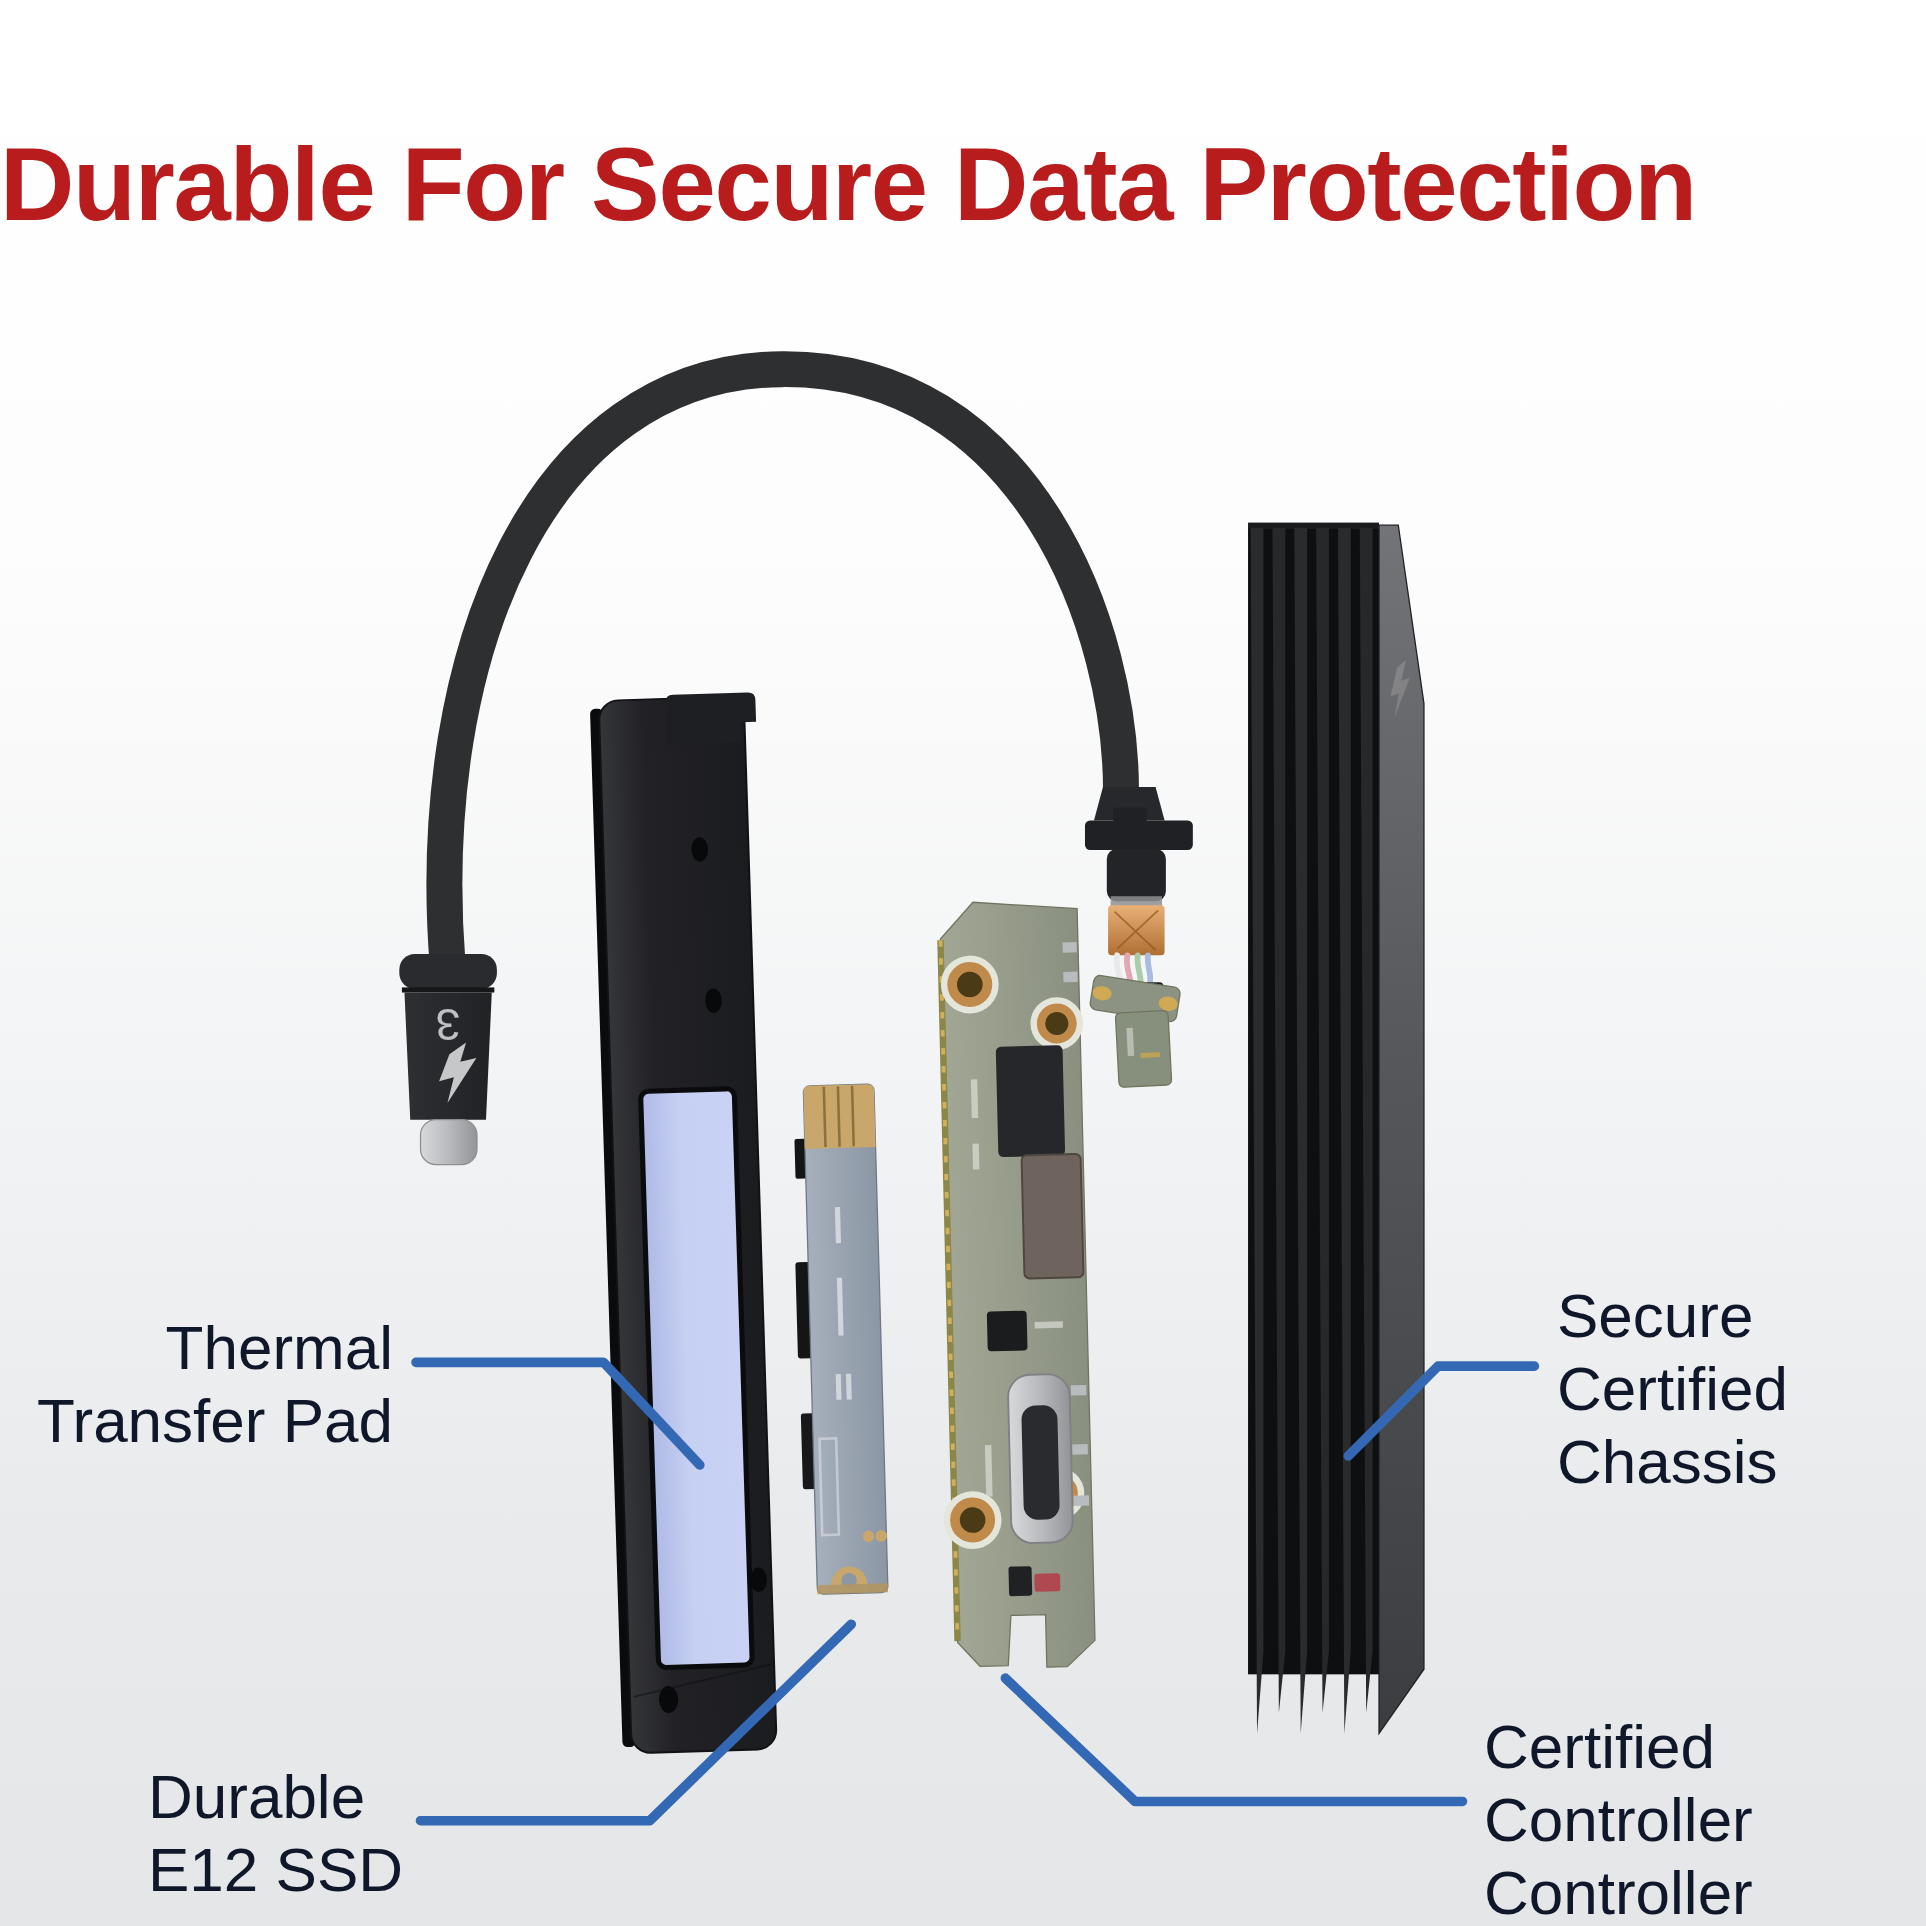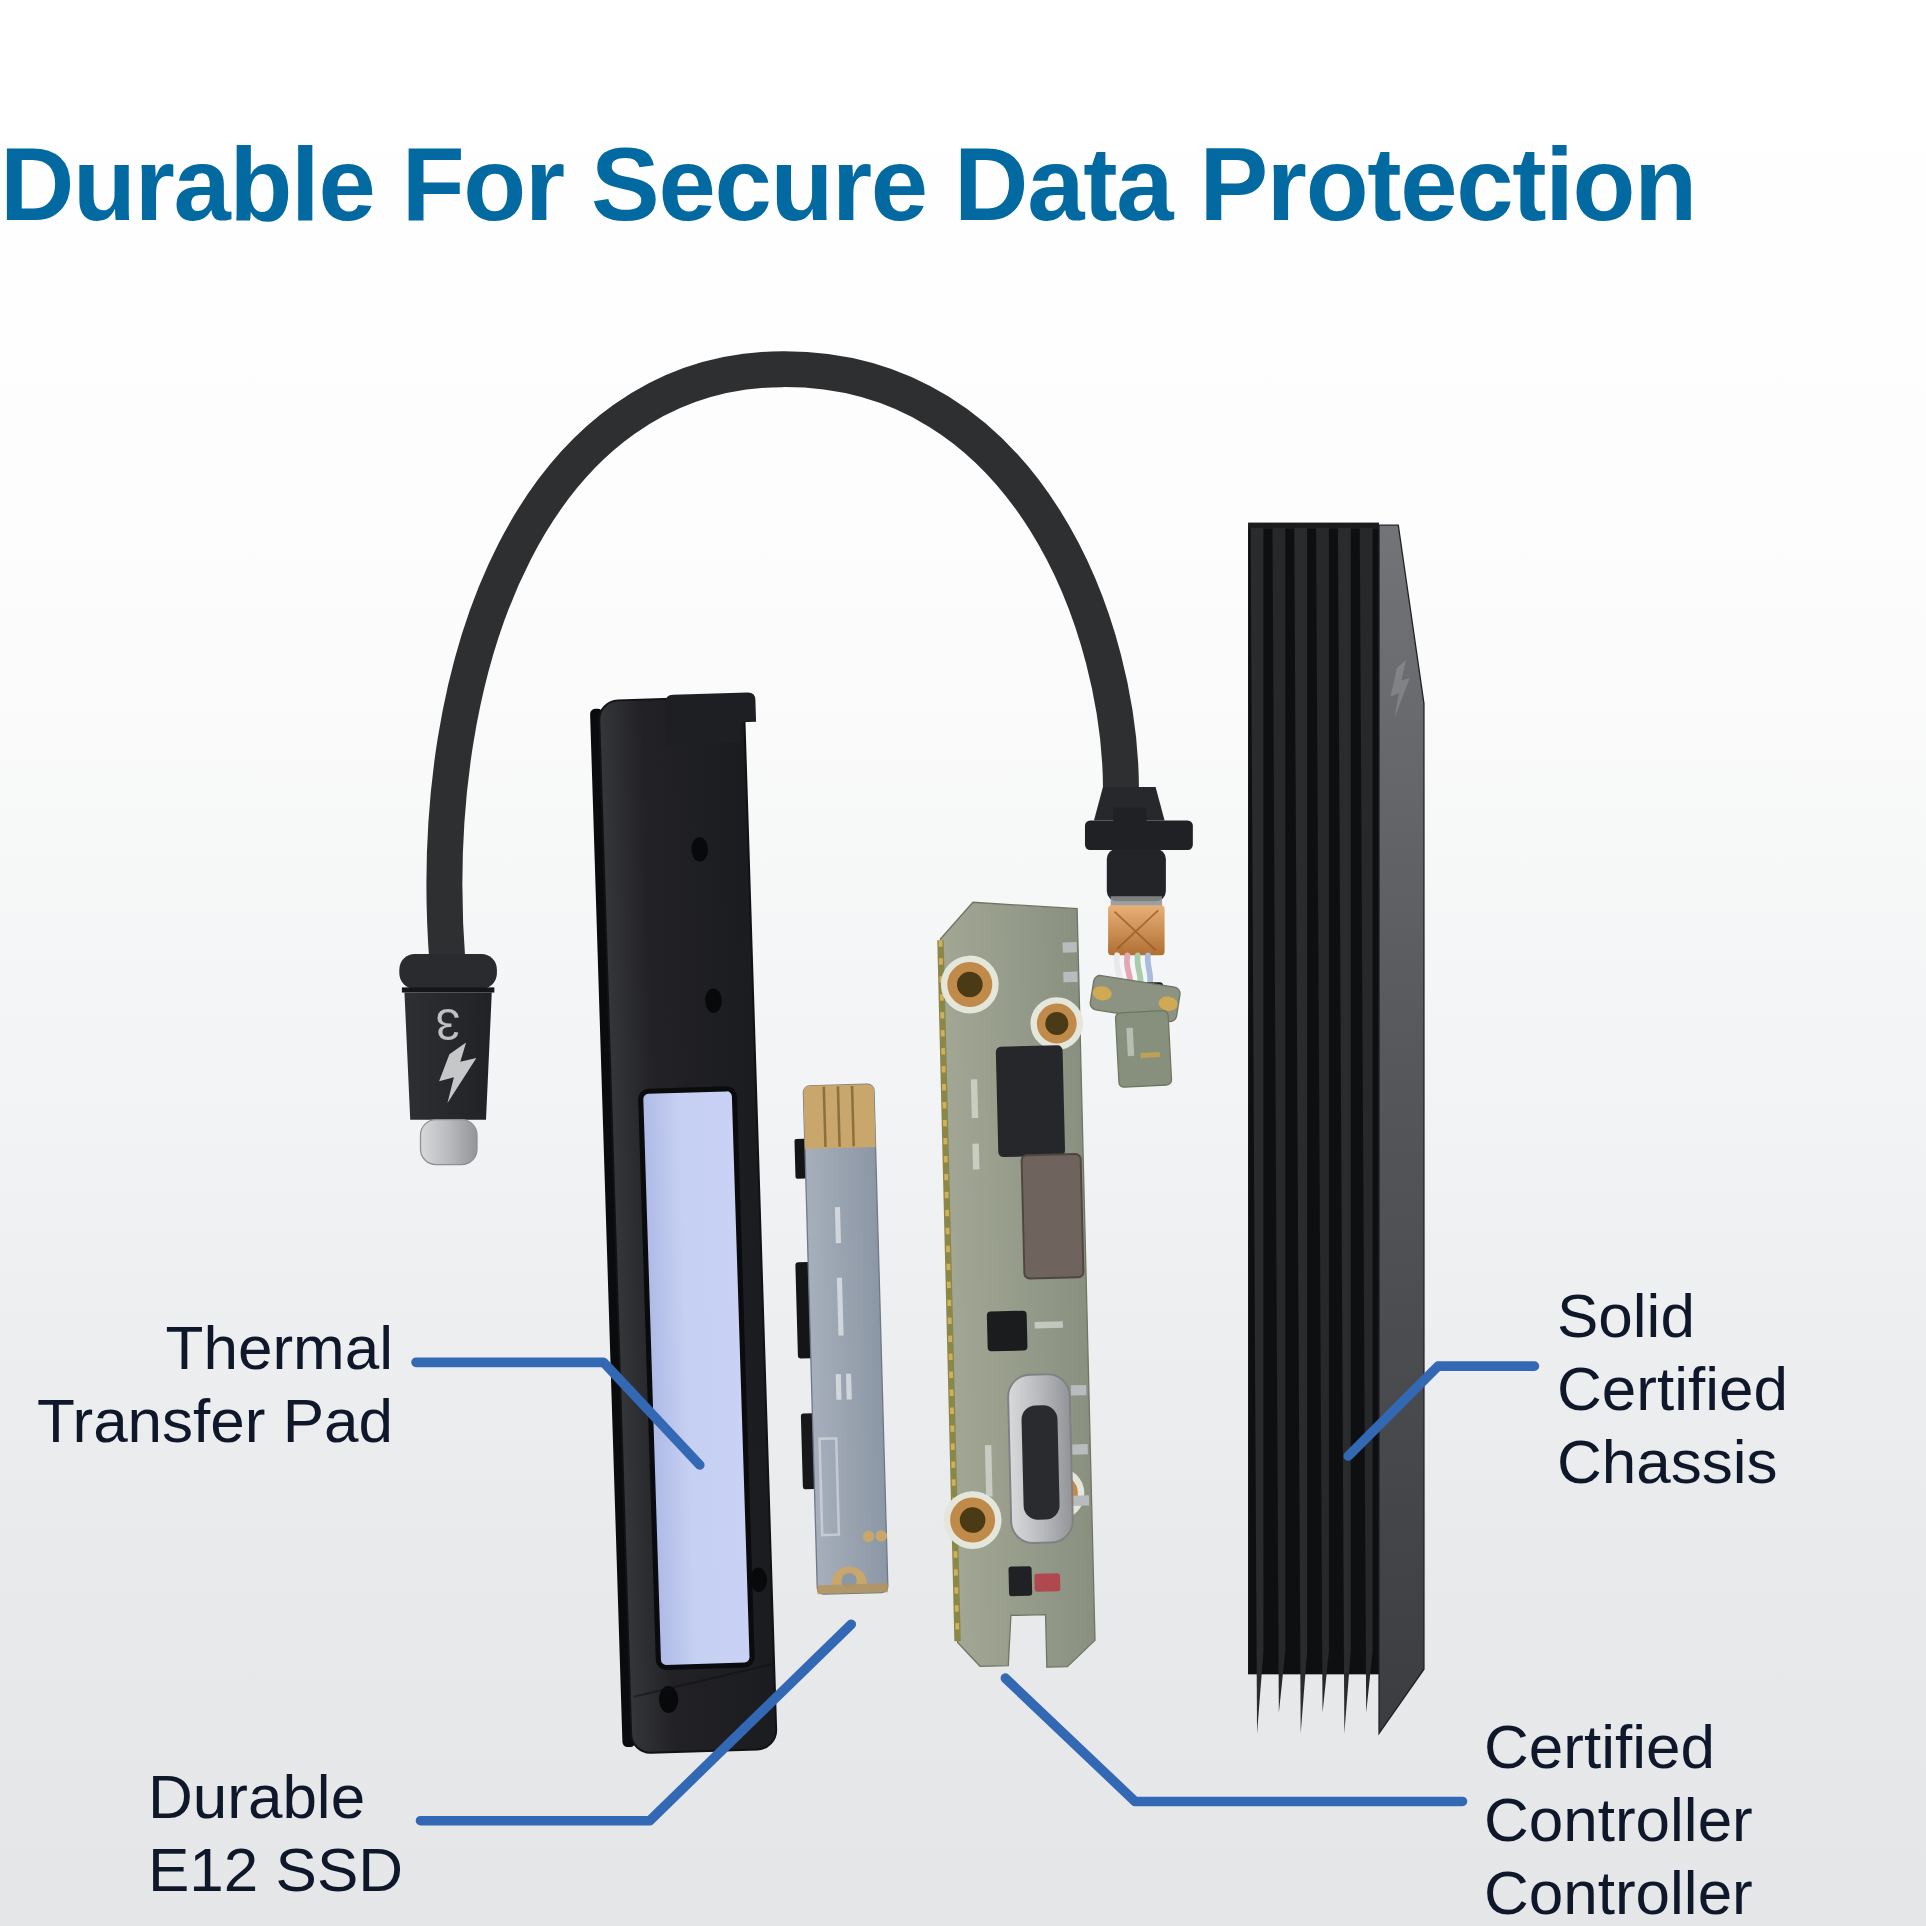--- a/index.html
+++ b/index.html
@@ -7,21 +7,21 @@
     width:1926px;height:1926px;
     font-family:"Liberation Sans", sans-serif;
     background:linear-gradient(180deg,#ffffff 0%,#fdfdfd 28%,#f3f4f5 55%,#e9eaeb 80%,#e5e6e8 100%);
     overflow:hidden;
   }
   .stage{position:relative;width:1926px;height:1926px;}
   .title{
     position:absolute;top:126px;left:0;width:1686px;
     text-align:center;
     font-size:103px;font-weight:bold;letter-spacing:-1.3px;
-    color:#0369a1;white-space:nowrap;
+    color:#b91c1c;white-space:nowrap;
   }
   .callout{
     position:absolute;
     font-size:62px;line-height:73px;
     color:#0f172a;
   }
   .callout span{display:block;}
   .co-thermal{top:1311px;right:1533px;text-align:right;}
   .co-ssd{top:1760px;left:148px;width:257px;}
   .co-chassis{top:1279px;left:1557px;text-align:left;}
@@ -209,21 +209,21 @@
     <span>Thermal</span>
     <span>Transfer Pad</span>
   </div>
 
   <div class="callout co-ssd">
     <span>Durable</span>
     <span>E12 SSD</span>
   </div>
 
   <div class="callout co-chassis">
-    <span>Solid</span>
+    <span>Secure</span>
     <span>Certified</span>
     <span>Chassis</span>
   </div>
 
   <div class="callout co-controller">
     <span>Certified</span>
     <span>Controller</span>
     <span>Controller</span>
   </div>
 

